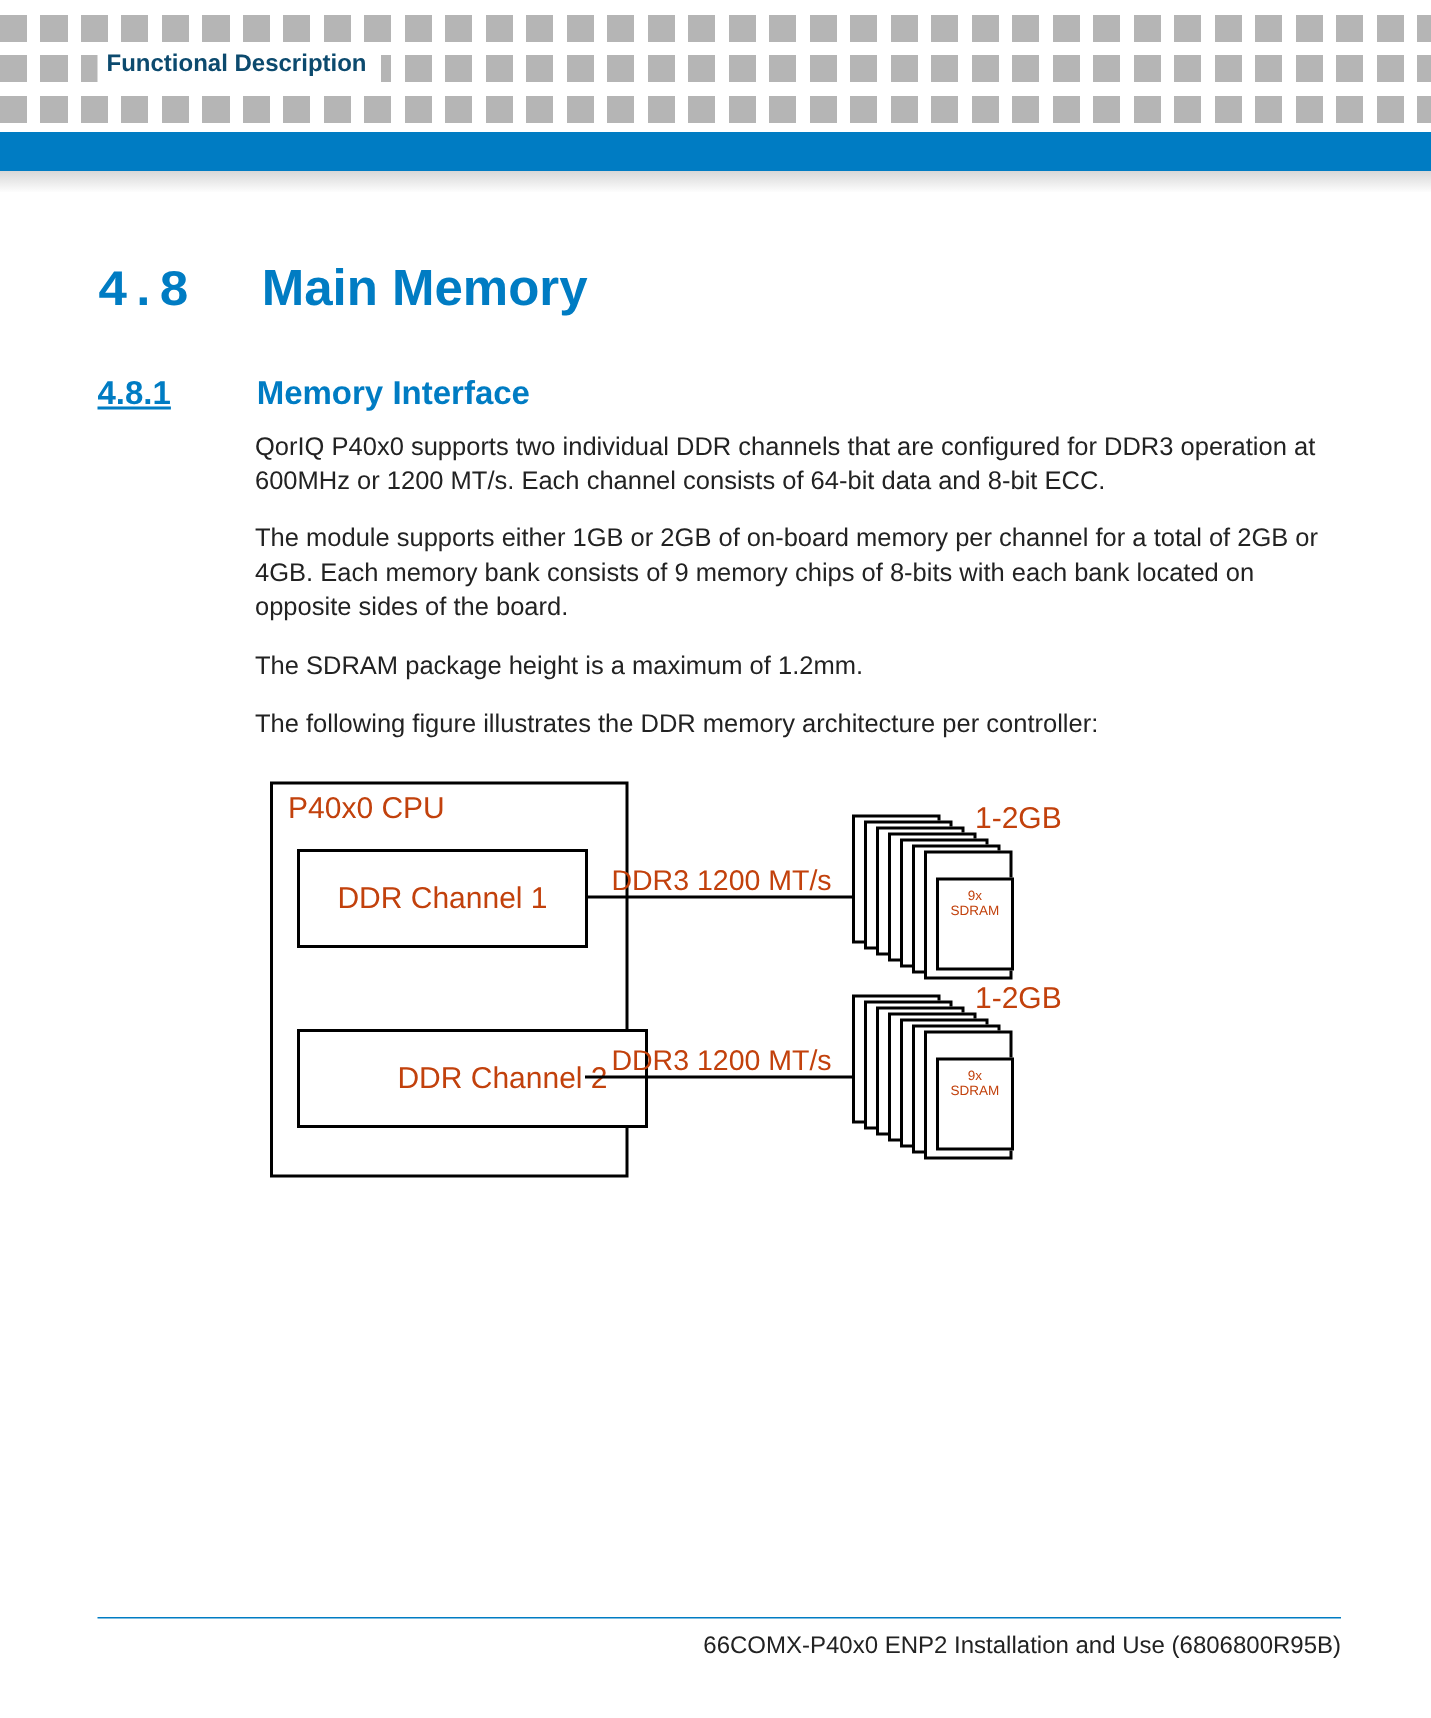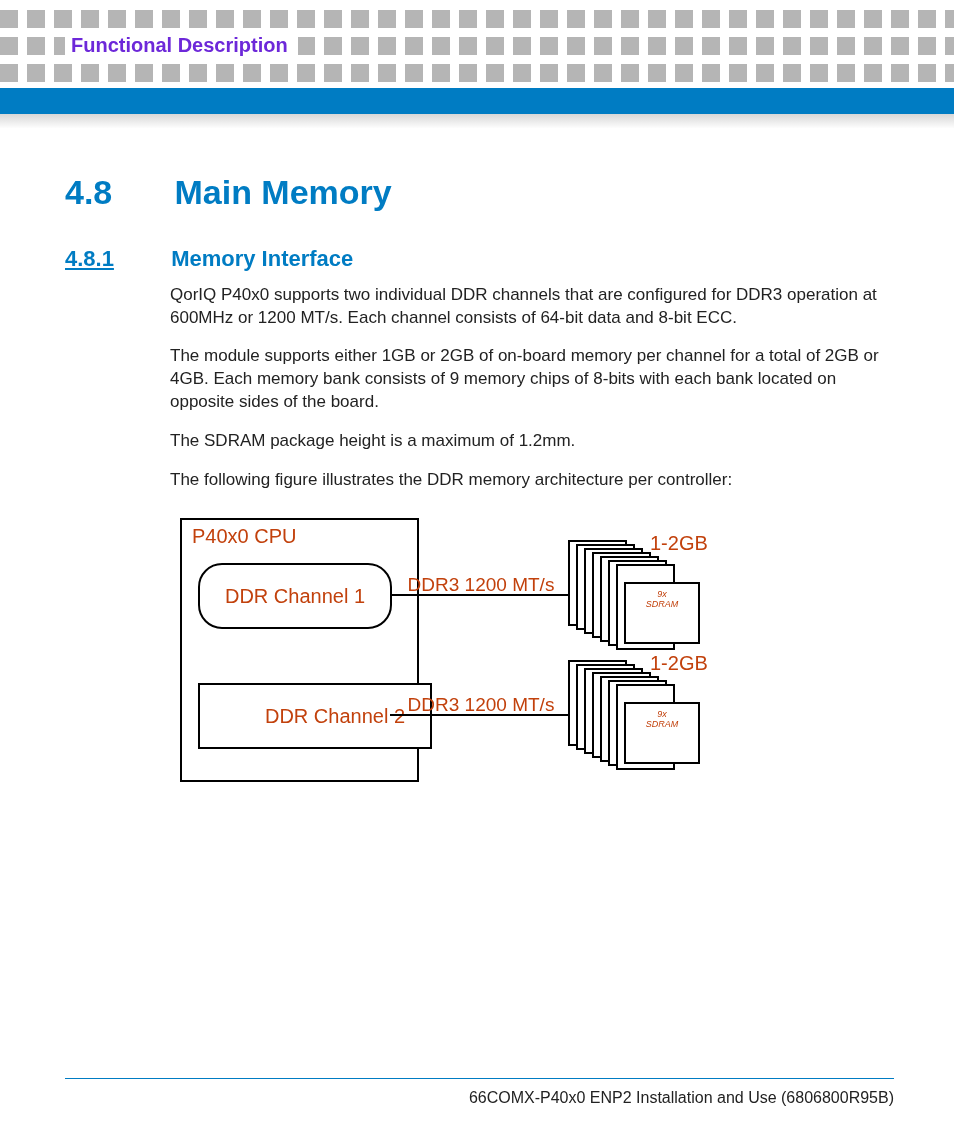--- a/index.html
+++ b/index.html
@@ -38,23 +38,23 @@
     position: absolute;
     inset: 0;
     background: repeating-linear-gradient(to right, transparent 0 18px, #fff 18px 27px);
   }
   .chapter-title {
     position: absolute;
     top: 30px;
     left: 65px;
     background: #fff;
     padding: 2px 10px 2px 6px;
-    color: #6d28d9;
+    color: #0c4a6e;
     font-weight: 700;
-    font-size: 20px;
+    font-size: 16px;
     z-index: 5;
   }
   .blue-bar {
     position: absolute;
     top: 88px;
     left: 0;
     right: 0;
     height: 26px;
     background: #007cc3;
   }
@@ -71,21 +71,21 @@
     top: 170px;
     left: 65px;
     right: 60px;
   }
   h1.section {
     color: #007cc3;
     font-size: 34px;
     font-weight: 700;
     margin: 0 0 28px 0;
   }
-  h1.section .num { display:inline-block; min-width: 100px; }
+  h1.section .num { display:inline-block; min-width: 100px; font-family: Liberation Mono, monospace; }
   h2.subsection {
     color: #007cc3;
     font-size: 22px;
     font-weight: 700;
     margin: 8px 0 10px 0;
   }
   h2.subsection .num { display:inline-block; min-width: 100px; text-decoration: underline; }
   .body {
     margin-left: 105px;
     margin-right: 0;
@@ -124,21 +124,21 @@
     position: absolute;
     left: 28px;
     width: 190px; height: 62px;
     border: 2px solid #000;
     background: #fff;
     display: flex;
     align-items: center;
     justify-content: center;
     font-size: 20px;
   }
-  .ch1 { top: 55px; border-radius: 24px; }
+  .ch1 { top: 55px; }
   .ch2 { top: 175px; padding-left: 40px; }
   .link {
     position: absolute;
     height: 2px; background:#000;
     left: 220px; width: 180px;
   }
   .link1 { top: 86px; }
   .link2 { top: 206px; }
   .link-label {
     position: absolute;
@@ -163,23 +163,22 @@
     background: #fff;
   }
   .sd-label {
     position: absolute;
     right: 4px; bottom: 6px;
     font-size: 9px;
     text-align: center;
     line-height: 1.1;
     width: 48px;
     border: 2px solid #000;
-    padding: 6px 12px;
+    padding: 6px 0;
     background:#fff;
-    font-style:italic;
   }
   .cap-label {
     position: absolute;
     left: 480px;
     font-size: 20px;
   }
   .cap1 { top: 22px; }
   .cap2 { top: 142px; }
   
   .footer {

